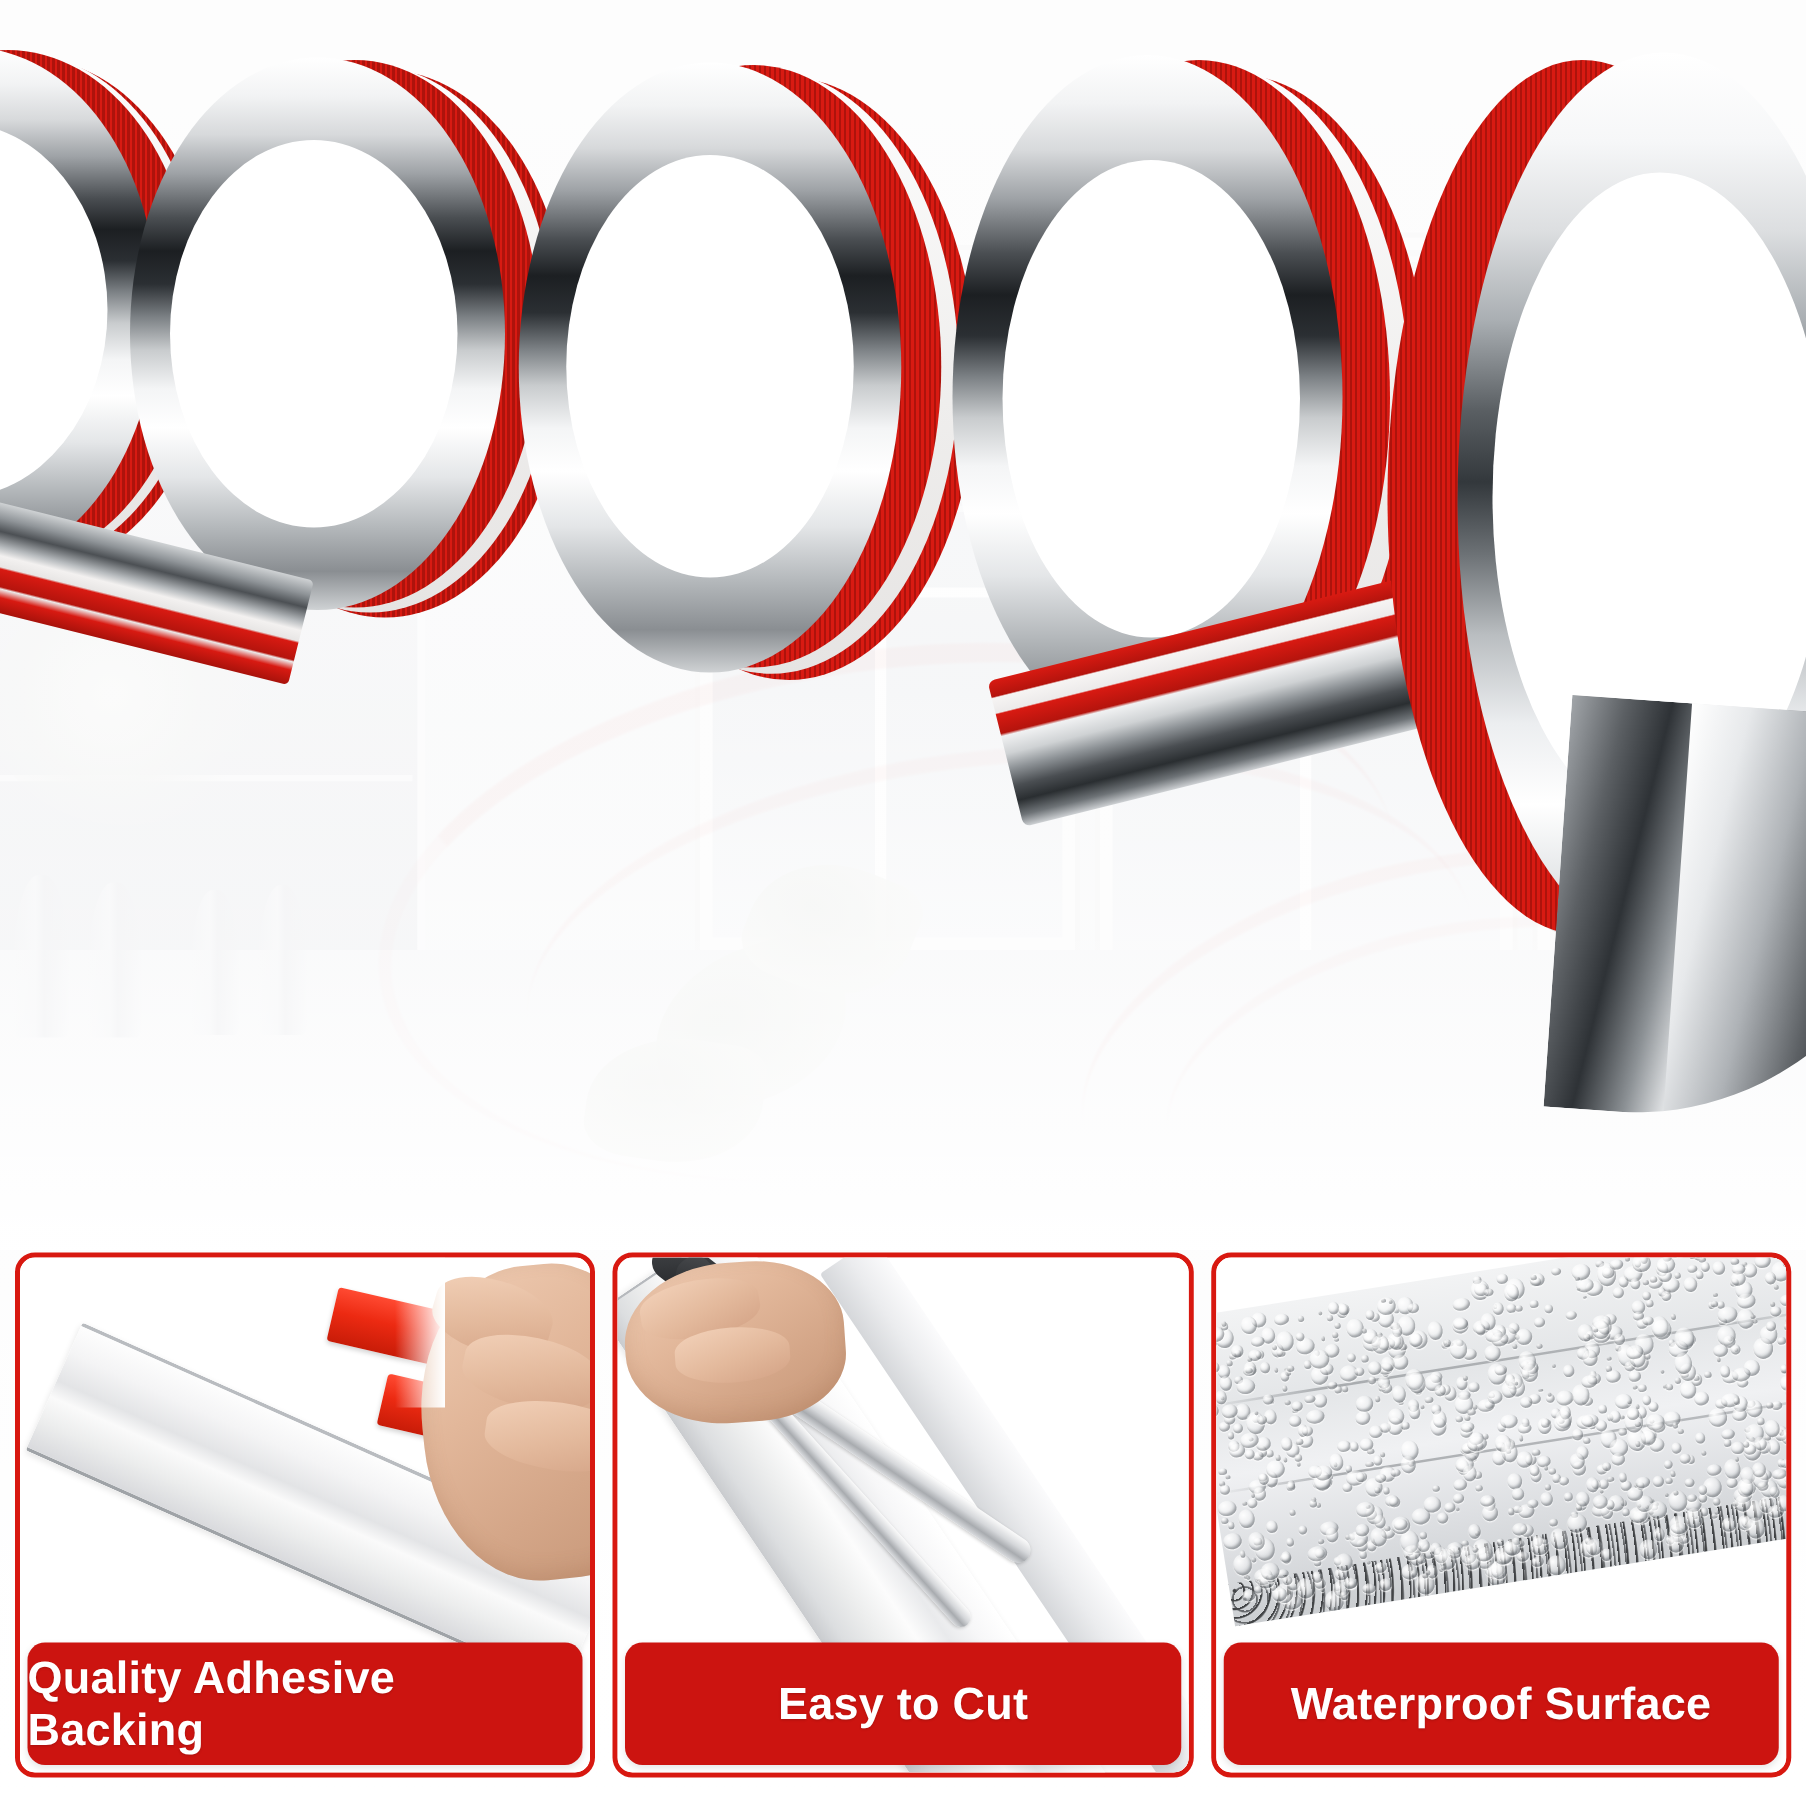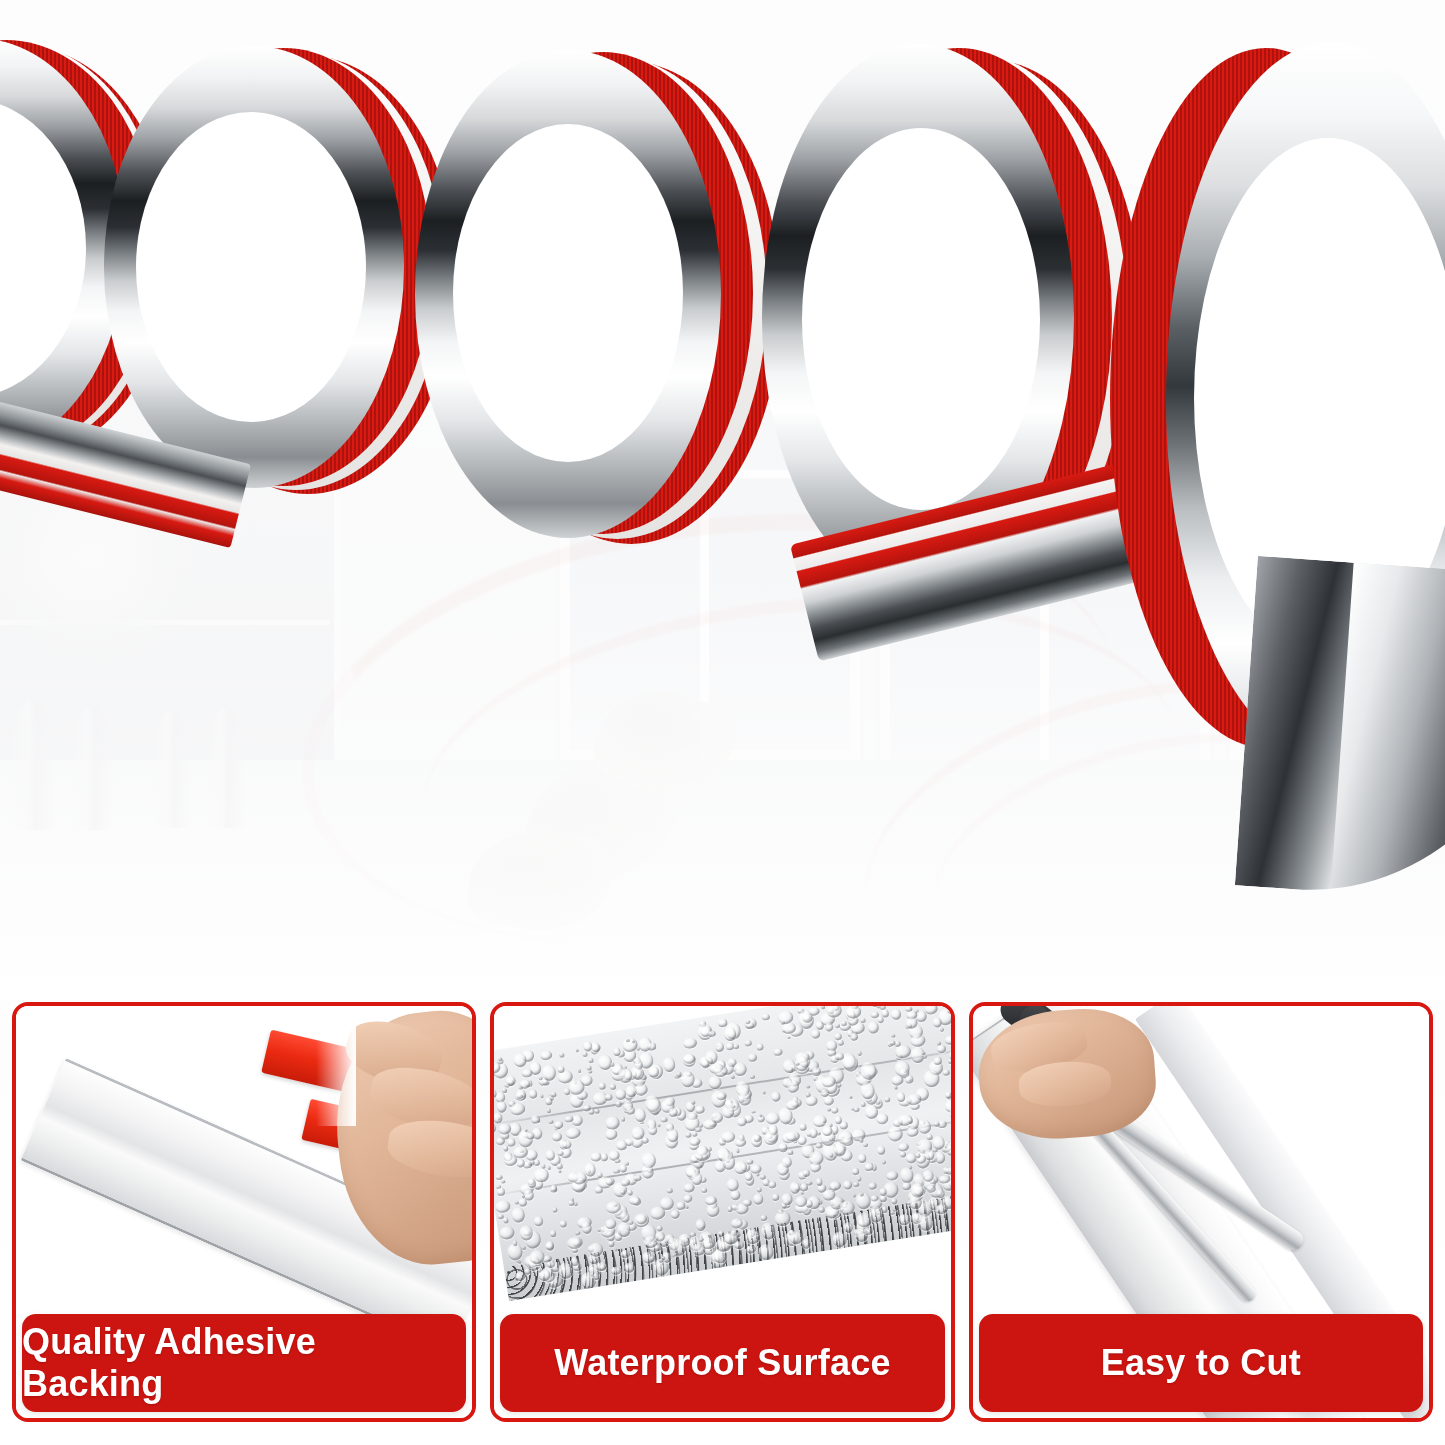--- a/index.html
+++ b/index.html
@@ -419,20 +419,37 @@
         <div class="liner l1"></div>
         <div class="liner l2"></div>
 
         <div class="hand" style="left:322px;top:6px;width:190px;height:252px;transform:rotate(-6deg);"></div>
         <div class="finger" style="left:330px;top:18px;width:96px;height:58px;transform:rotate(16deg);"></div>
         <div class="finger" style="left:354px;top:64px;width:110px;height:56px;transform:rotate(12deg);"></div>
         <div class="finger" style="left:372px;top:116px;width:116px;height:54px;transform:rotate(8deg);"></div>
         <div style="position:absolute;left:300px;top:0;width:40px;height:120px;background:linear-gradient(90deg,rgba(255,255,255,0),#ffffff);"></div>
       </div>
       <div class="caption">Quality Adhesive Backing</div>
+    </div>
+
+    <div class="panel">
+      <div class="panel-media">
+        <div class="strip2"></div>
+        <div class="strip2b"></div>
+
+        <div class="blade" style="left:80px;top:62px;width:300px;height:20px;transform:rotate(34deg);transform-origin:left center;"></div>
+        <div class="blade" style="left:86px;top:70px;width:290px;height:16px;transform:rotate(48deg);transform-origin:left center;"></div>
+        <div class="sc-handle" style="left:22px;top:6px;width:104px;height:36px;transform:rotate(38deg);"></div>
+        <div class="sc-handle" style="left:36px;top:22px;width:88px;height:30px;transform:rotate(52deg);"></div>
+
+        <div class="hand" style="left:6px;top:4px;width:176px;height:128px;transform:rotate(-4deg);"></div>
+        <div class="finger" style="left:18px;top:18px;width:96px;height:46px;transform:rotate(-10deg);"></div>
+        <div class="finger" style="left:46px;top:56px;width:92px;height:44px;transform:rotate(-4deg);"></div>
+      </div>
+      <div class="caption">Easy to Cut</div>
     </div>
 
     <div class="panel">
       <div class="panel-media">
         <div class="wet-strip">
           <div class="seam" style="top:72px;"></div>
           <div class="seam" style="top:142px;"></div>
           <div class="grit" style="top:216px;"></div>
           <div id="drops">
               <div class="drop" style="left:443.2px;top:214.6px;width:12.1px;height:13.6px;"></div>
@@ -1232,31 +1249,14 @@
               <div class="drop" style="left:58.6px;top:107.2px;width:9.9px;height:10.9px;"></div>
               <div class="drop" style="left:68.0px;top:122.4px;width:6.4px;height:5.5px;"></div>
               <div class="drop" style="left:256.2px;top:148.0px;width:6.5px;height:5.4px;"></div>
               <div class="drop" style="left:8.9px;top:222.7px;width:11.6px;height:9.3px;"></div>
             </div>
         </div>
       </div>
       <div class="caption">Waterproof Surface</div>
     </div>
 
-    <div class="panel">
-      <div class="panel-media">
-        <div class="strip2"></div>
-        <div class="strip2b"></div>
-
-        <div class="blade" style="left:80px;top:62px;width:300px;height:20px;transform:rotate(34deg);transform-origin:left center;"></div>
-        <div class="blade" style="left:86px;top:70px;width:290px;height:16px;transform:rotate(48deg);transform-origin:left center;"></div>
-        <div class="sc-handle" style="left:22px;top:6px;width:104px;height:36px;transform:rotate(38deg);"></div>
-        <div class="sc-handle" style="left:36px;top:22px;width:88px;height:30px;transform:rotate(52deg);"></div>
-
-        <div class="hand" style="left:6px;top:4px;width:176px;height:128px;transform:rotate(-4deg);"></div>
-        <div class="finger" style="left:18px;top:18px;width:96px;height:46px;transform:rotate(-10deg);"></div>
-        <div class="finger" style="left:46px;top:56px;width:92px;height:44px;transform:rotate(-4deg);"></div>
-      </div>
-      <div class="caption">Easy to Cut</div>
-    </div>
-
   </div>
 </div>
 
 </body></html>

